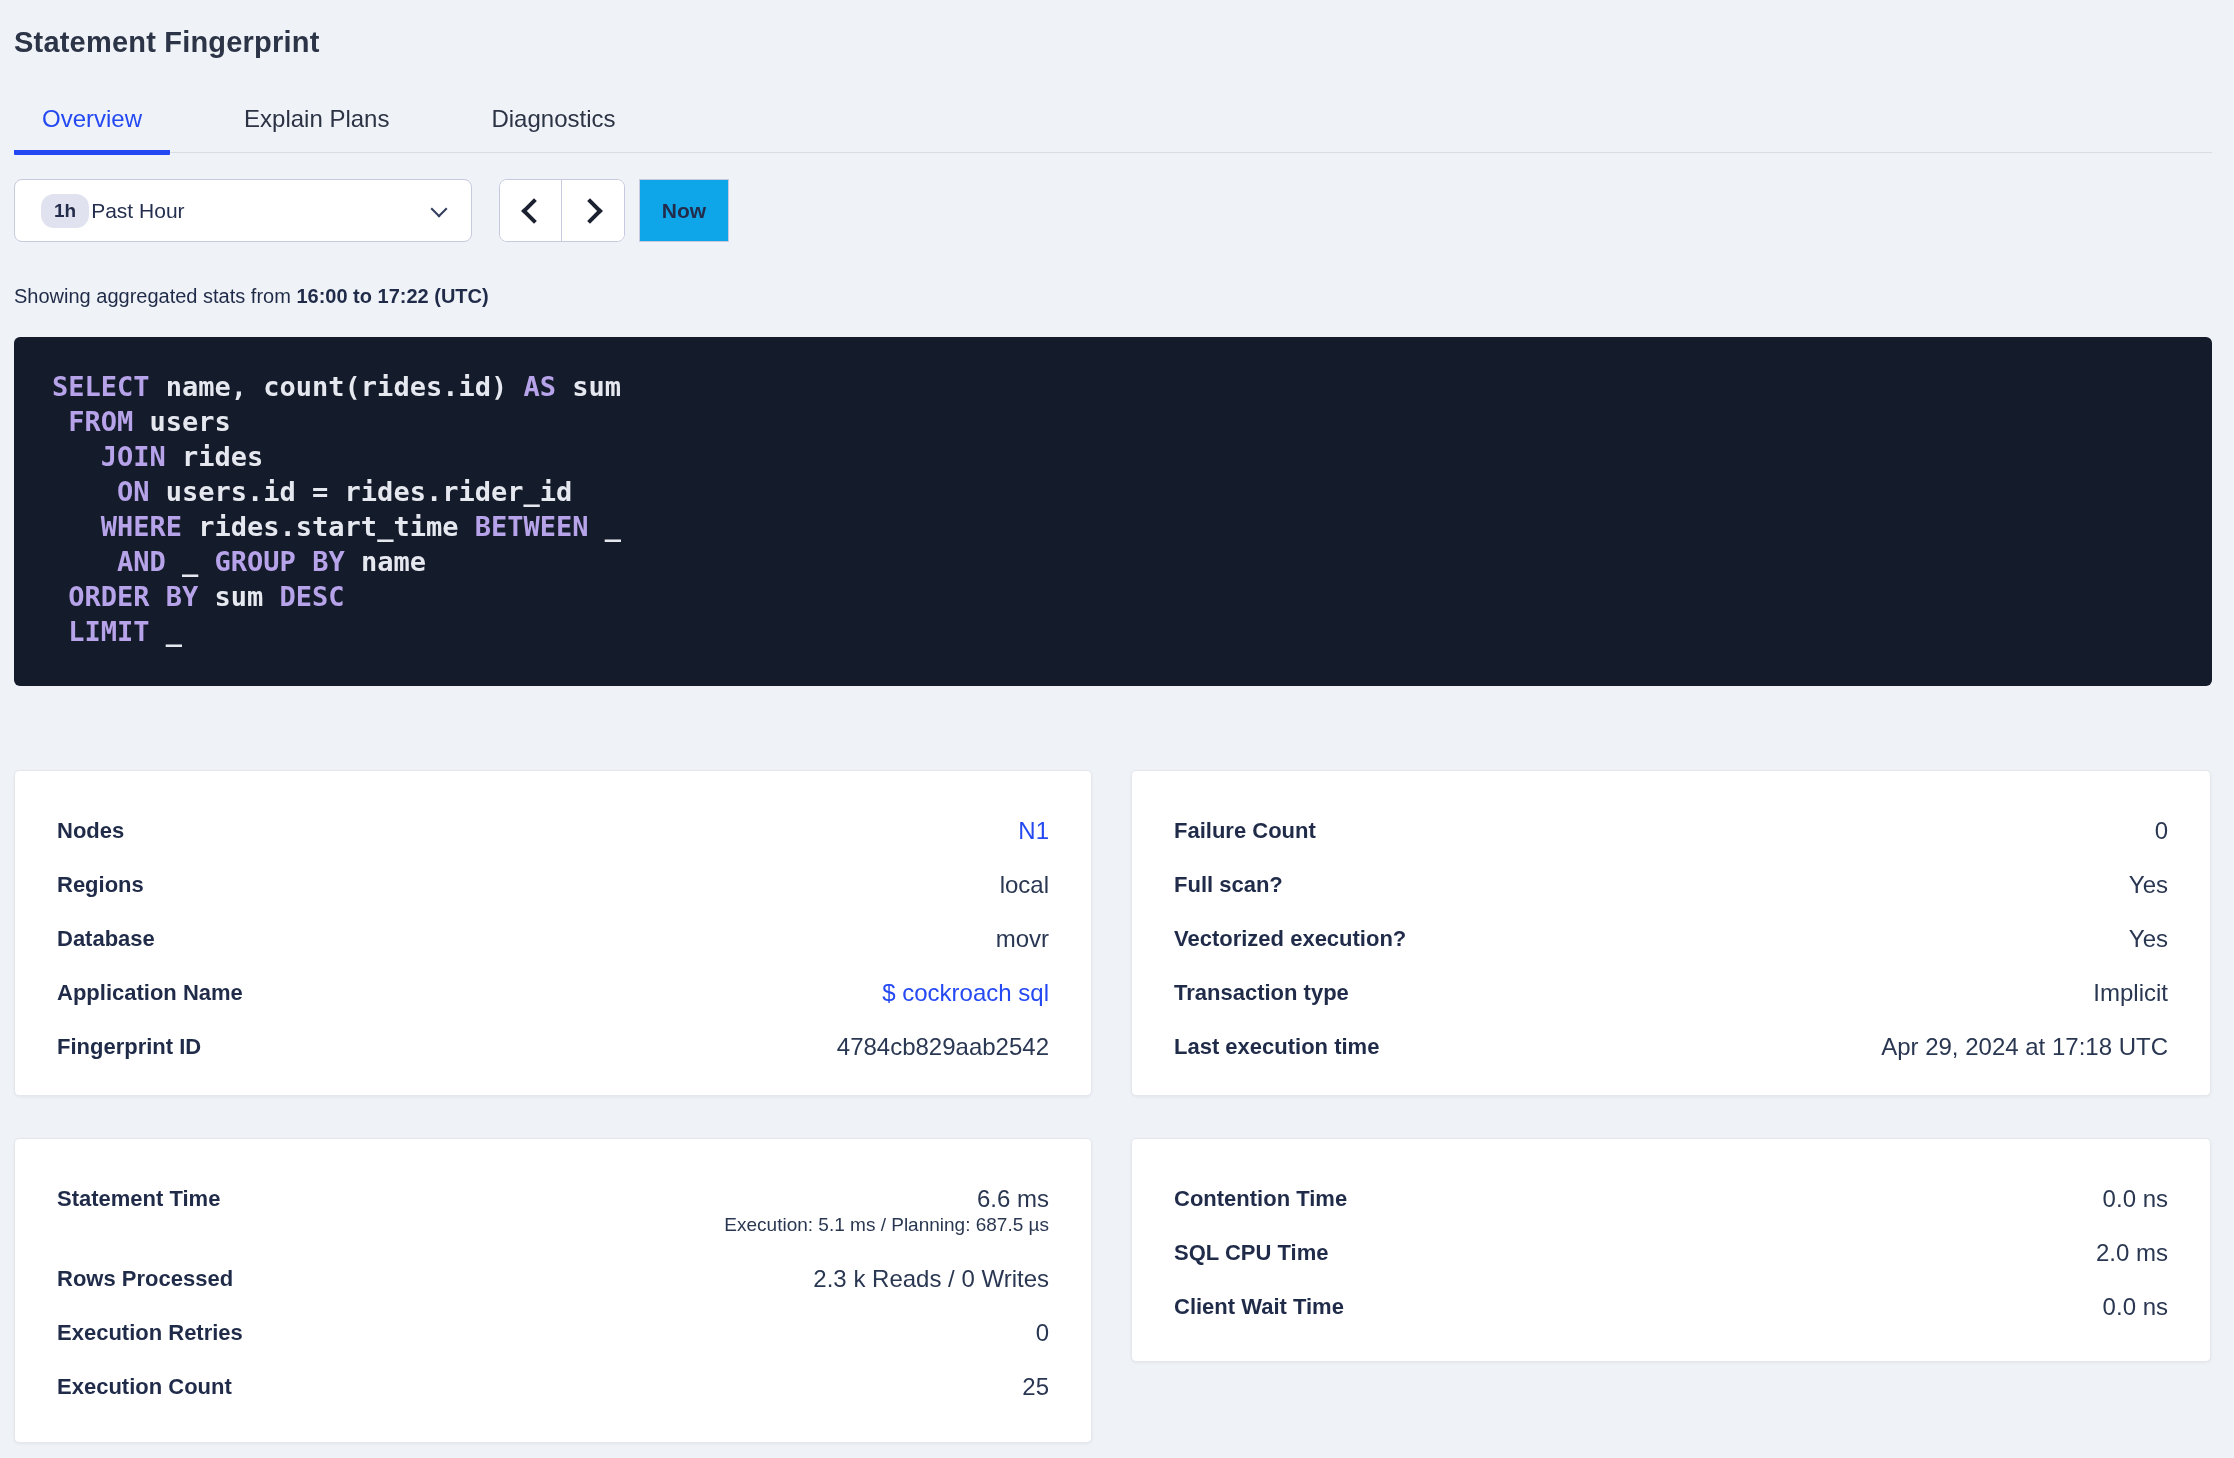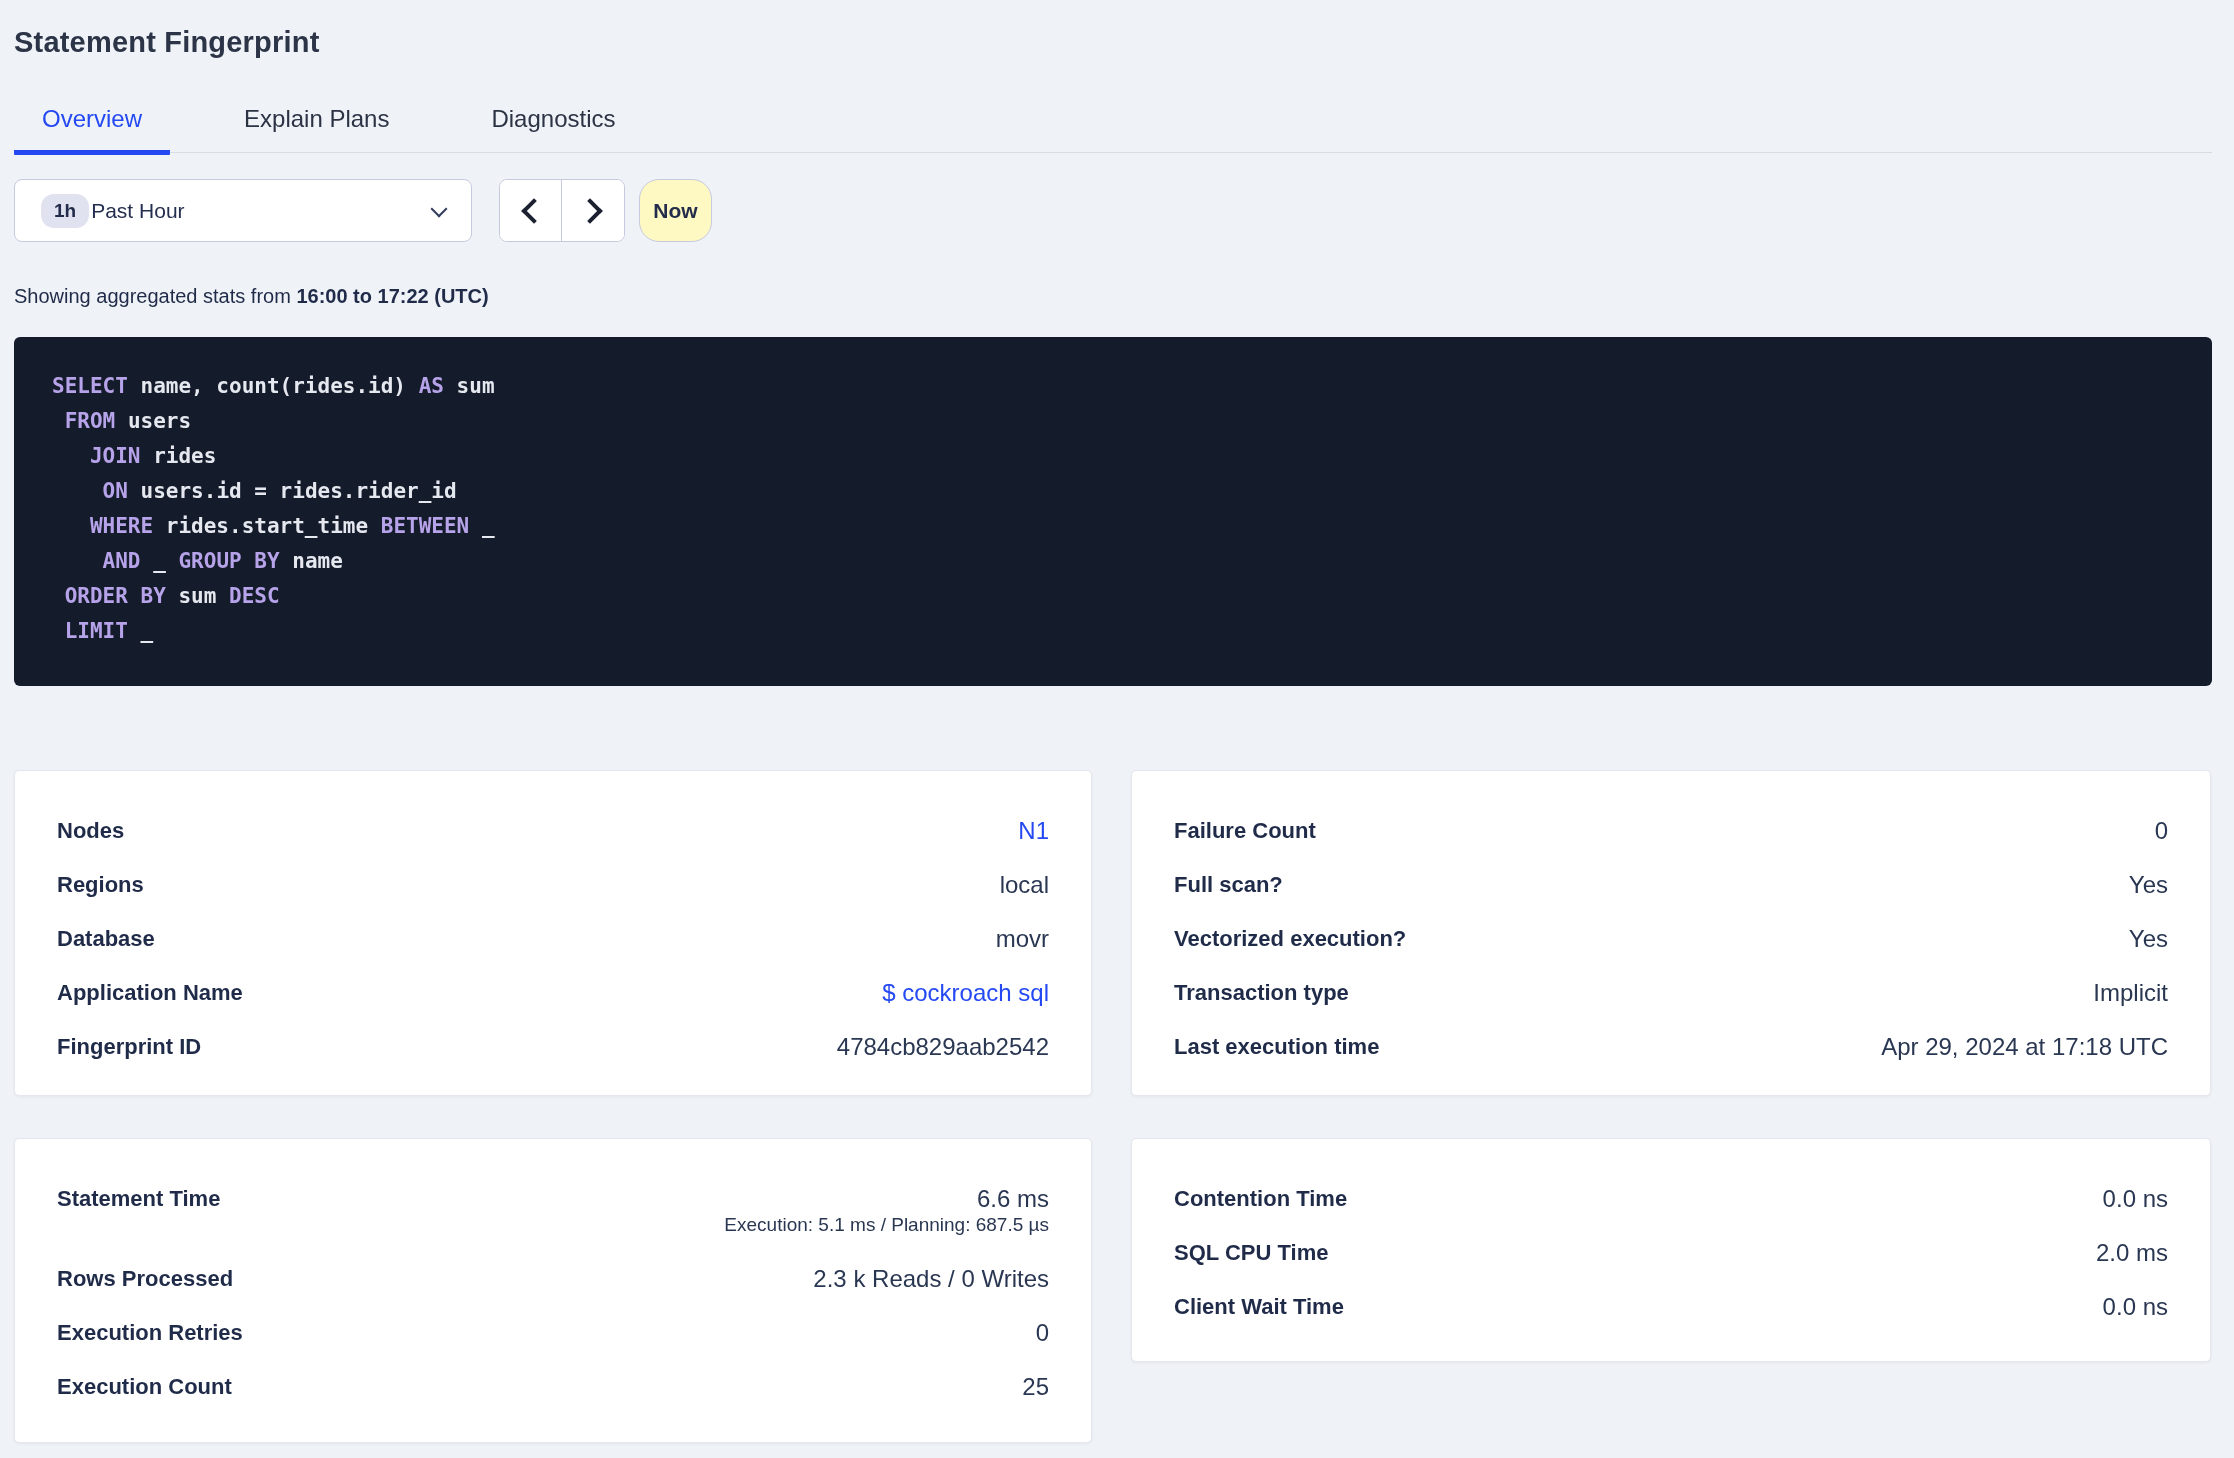--- a/index.html
+++ b/index.html
@@ -50,36 +50,36 @@
   }
   .arrow-btn {
     width:62px; height:61px; display:flex; align-items:center; justify-content:center;
     background:#fff; border:none; cursor:pointer;
   }
   .arrow-btn.prev { border-right:1px solid #c7cade; }
   .chev.big { border-color:#1b2130; border-width:0 4px 4px 0; padding:7px; }
   .chev.left { transform:rotate(135deg); margin-left:6px; }
   .chev.right { transform:rotate(-45deg); margin-right:6px; }
   .now-btn {
-    margin-left:14px; width:73px; height:63px; background:#fef9c3;
-    border:1px solid #c7cade; border-radius:20px;
+    margin-left:14px; width:90px; height:63px; background:#0ea5e9;
+    border:1px solid #c7cade; border-radius:0;
     font-family:"Liberation Sans", sans-serif;
     font-size:21px; font-weight:700; color:#232d4b; cursor:pointer;
   }
 
   
   .caption { margin-top:41px; font-size:20px; line-height:26px; color:#1f2b48; }
   .caption b { font-weight:700; }
 
   
   .sql-box {
     margin-top:28px; width:2198px; height:349px; background:#141b2a;
     border-radius:6px; padding:32px 38px 0 38px;
     font-family:"DejaVu Sans Mono", monospace;
-    font-size:21px; font-weight:700; line-height:35px;
+    font-size:27px; font-weight:700; line-height:35px;
     color:#e6e8f0; white-space:pre; overflow:hidden;
   }
   .sql-box .kw { color:#b7a3e9; }
 
   
   .cards {
     margin-top:84px; display:grid;
     grid-template-columns:1078px 1080px; column-gap:39px; row-gap:42px;
     align-items:start;
   }

